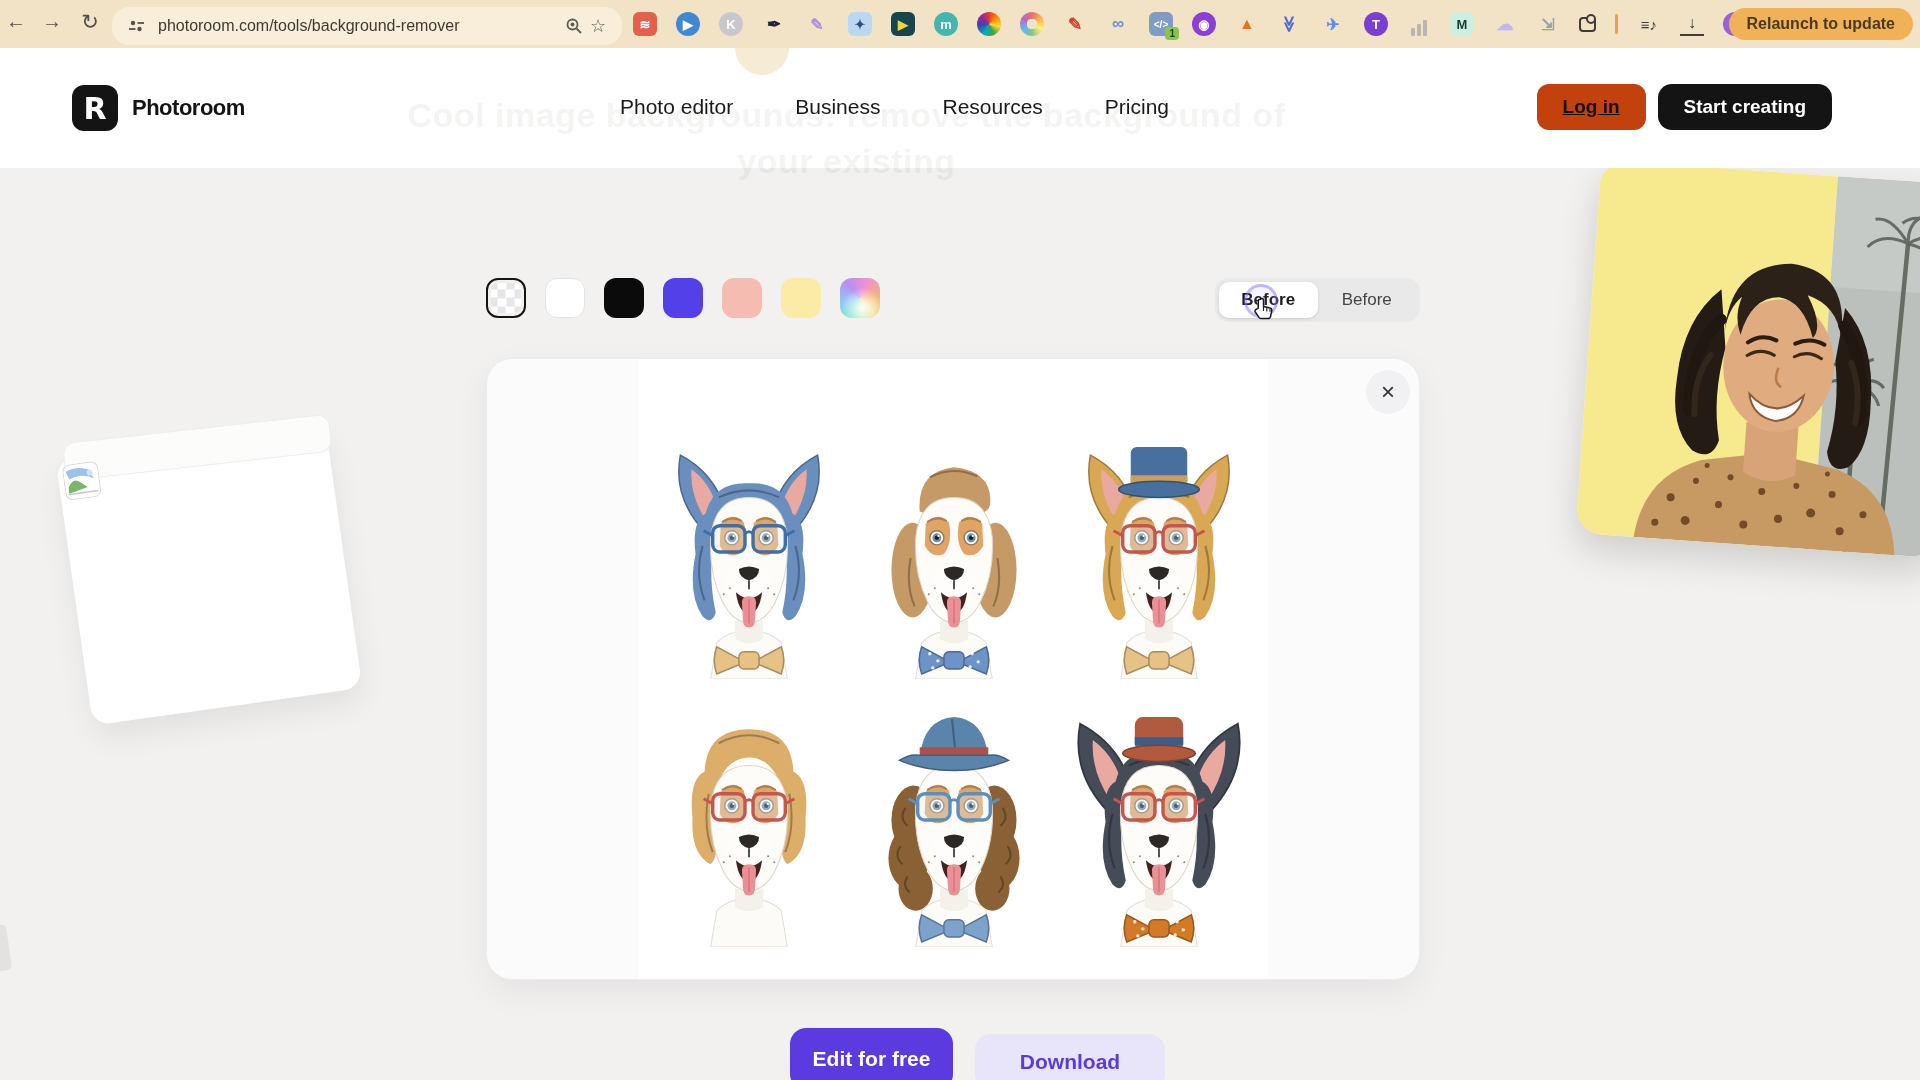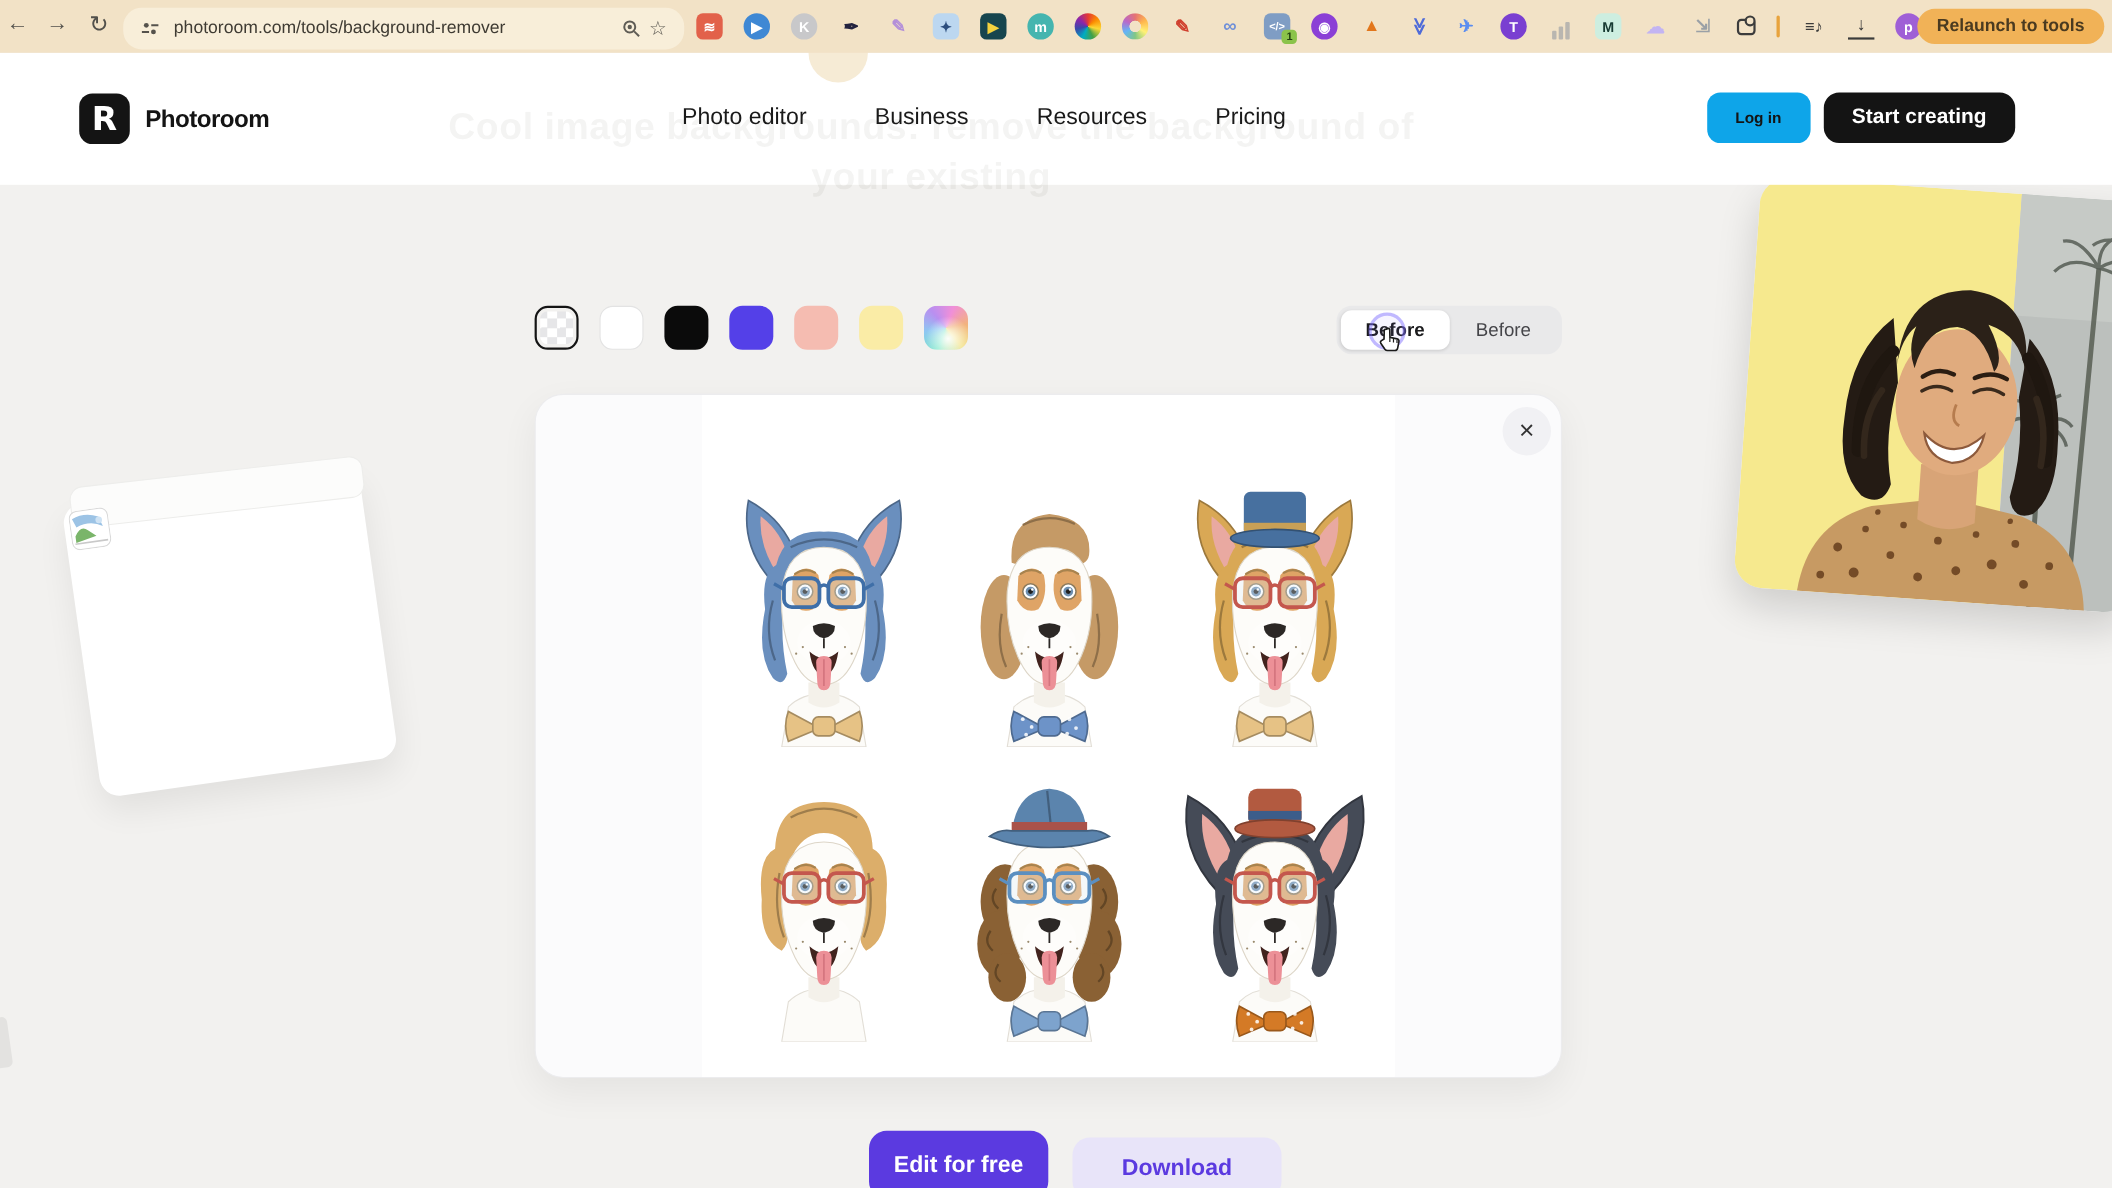--- a/index.html
+++ b/index.html
@@ -32,21 +32,21 @@
   
   .site-header { position:absolute; left:0; top:48px; width:1920px; height:120px; background:#ffffff; z-index:10; }
   .ghost-circle { position:absolute; left:735px; top:-27px; width:54px; height:54px; border-radius:50%; background:#f6ebd5; z-index:1; }
   .ghost-line { position:absolute; left:0; width:1693px; text-align:center; font-size:34px; font-weight:bold; color:rgba(40,35,28,0.05); z-index:1; letter-spacing:.5px; }
   .brand { position:absolute; left:72px; top:37px; display:flex; align-items:center; gap:14px; z-index:2; cursor:pointer; }
   .brand-logo { width:46px; height:46px; border-radius:12px; background:#141414; color:#fff; display:flex; align-items:center; justify-content:center; font-size:30px; font-weight:bold; font-family:"DejaVu Sans", sans-serif; }
   .brand-name { font-size:22px; font-weight:bold; color:#141414; letter-spacing:-.5px; }
   .main-nav { position:absolute; left:620px; top:47px; display:flex; gap:62px; z-index:2; }
   .main-nav span { font-size:21px; color:#1a1a1a; cursor:pointer; }
   .hdr-actions { position:absolute; right:88px; top:36px; display:flex; gap:12px; z-index:2; }
-  .btn-login { height:46px; padding:0 26px; border-radius:12px; background:#0ea5e9; color:#141414; font-size:14px; font-weight:bold; display:flex; align-items:center; cursor:pointer; }
+  .btn-login { height:46px; padding:0 26px; border-radius:12px; background:#c2410c; color:#141414; font-size:19px; font-weight:bold; display:flex; align-items:center; cursor:pointer;text-decoration:underline; }
   .btn-cta { height:46px; padding:0 26px; border-radius:14px; background:#141414; color:#ffffff; font-size:19px; font-weight:bold; display:flex; align-items:center; cursor:pointer; }
 
   
   .swatch-row { position:absolute; left:486px; top:278px; display:flex; gap:19px; z-index:5; }
   .swatch { width:40px; height:40px; border-radius:12px; cursor:pointer; flex:0 0 auto; }
   .swatch.selected { border:2.5px solid #141414; padding:3px; background-clip:content-box !important; }
   .swatch-checker { background-image:conic-gradient(#ffffff 0 25%, #e6e6e8 0 50%, #ffffff 0 75%, #e6e6e8 0); background-size:17px 17px; background-position:center; }
   .swatch-gradient { background:radial-gradient(circle at 55% 75%, rgba(255,255,255,.95), rgba(255,255,255,0) 55%), conic-gradient(from 200deg, #7de8c9, #8fc7f2, #b98ff0, #f08fd8, #f2b27d, #f2e07d, #7de8c9); }
 
   .toggle-wrap { position:absolute; left:1215px; top:278px; width:205px; height:44px; background:#e9e9ea; border-radius:14px; display:flex; padding:4px; z-index:5; }
@@ -153,21 +153,21 @@
         <span class="ext shape-rounded" style="background: rgb(205, 238, 224); color: rgb(23, 58, 50);">M</span>
         <span class="ext shape-plain" style="background: transparent; color: rgb(195, 180, 242); font-size: 17px;">☁</span>
         <span class="ext shape-plain" style="background: transparent; color: rgb(154, 160, 166); font-size: 16px;">⇲</span>
         <span class="ext ext-puzzle"></span>
         <span class="toolbar-sep"></span>
         <span class="ext shape-plain" style="background: transparent; color: rgb(59, 59, 59); font-size: 15px;">≡♪</span>
         <span class="ext ext-download">↓</span>
         <span class="ext shape-circle" style="background: rgb(159, 95, 214); color: rgb(255, 255, 255);">p</span>
       </div>
 
-    <div class="relaunch-btn">Relaunch to tools</div>
+    <div class="relaunch-btn">Relaunch to update</div>
   </div>
 
   <div class="swatch-row">
       <div class="swatch selected swatch-checker"></div>
       <div class="swatch" style="background: rgb(255, 255, 255); border: 1px solid rgb(227, 227, 227);"></div>
       <div class="swatch" style="background: rgb(11, 11, 11);"></div>
       <div class="swatch" style="background: rgb(84, 64, 232);"></div>
       <div class="swatch" style="background: rgb(245, 188, 177);"></div>
       <div class="swatch" style="background: rgb(250, 236, 166);"></div>
       <div class="swatch swatch-gradient"></div>

